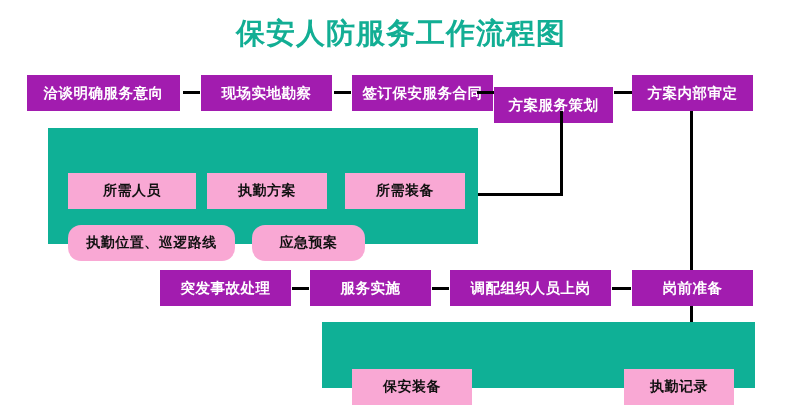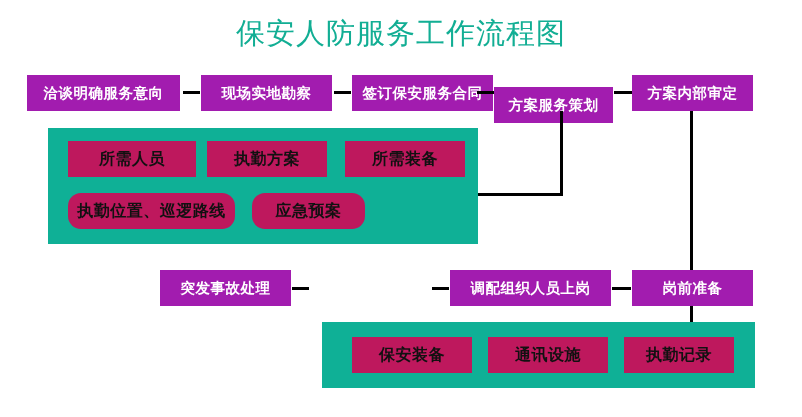--- a/index.html
+++ b/index.html
@@ -20,21 +20,21 @@
   }
 
   
   .chart-title {
     position: absolute;
     left: 0;
     top: 14px;
     width: 802px;
     text-align: center;
     font-size: 29px;
-    font-weight: normal;
+    font-weight: bold;
     letter-spacing: 1px;
     color: #12AE94;
     line-height: 38px;
     white-space: nowrap;
   }
 
   
   .node {
     position: absolute;
     background: #a21caf;
@@ -53,31 +53,32 @@
   
   .panel {
     position: absolute;
     background: #0FB096;
     box-sizing: border-box;
   }
 
   
   .chip {
     position: absolute;
-    background: #be185d;
+    background: #f9a8d4;
     color: #111111;
-    font-size: 16px;
+    font-size: 14px;
     font-weight: bold;
     letter-spacing: 0.5px;
     display: flex;
     align-items: center;
     justify-content: center;
     text-align: center;
     box-sizing: border-box;
     white-space: nowrap;
+    margin-top: 32px;
   }
 
   
   .conn-h {
     position: absolute;
     background: #000000;
     height: 3px;
   }
   .conn-v {
     position: absolute;
@@ -124,32 +125,32 @@
   <div class="chip" style="left:345px; top:141px; width:120px; height:36px;">所需装备</div>
 
   <div class="chip" style="left:68px; top:193px; width:167px; height:36px;border-radius:13px;">执勤位置、巡逻路线</div>
 
   <div class="chip" style="left:252px; top:193px; width:113px; height:36px;border-radius:13px;">应急预案</div>
 
   <div class="node" style="left:160px; top:270px; width:131px; height:36px;">突发事故处理</div>
 
   <div class="conn-h" style="left:292px; top:287px; width:17px;"></div>
 
+  <div class="node" style="left:310px; top:270px; width:121px; height:36px;">服务实施</div>
 
   <div class="conn-h" style="left:432px; top:287px; width:17px;"></div>
 
   <div class="node" style="left:450px; top:270px; width:161px; height:36px;">调配组织人员上岗</div>
 
   <div class="conn-h" style="left:612px; top:287px; width:19px;"></div>
 
   <div class="node" style="left:632px; top:270px; width:121px; height:36px;">岗前准备</div>
 
   <div class="conn-v" style="left:690px; top:306px; height:18px;"></div>
 
   <div class="panel" style="left:322px; top:322px; width:433px; height:66px;"></div>
 
   <div class="chip" style="left:352px; top:337px; width:120px; height:36px;">保安装备</div>
 
-  <div class="chip" style="left:488px; top:337px; width:120px; height:36px;">通讯设施</div>
 
   <div class="chip" style="left:624px; top:337px; width:110px; height:36px;">执勤记录</div>
 
 </div>
 
 </body></html>

